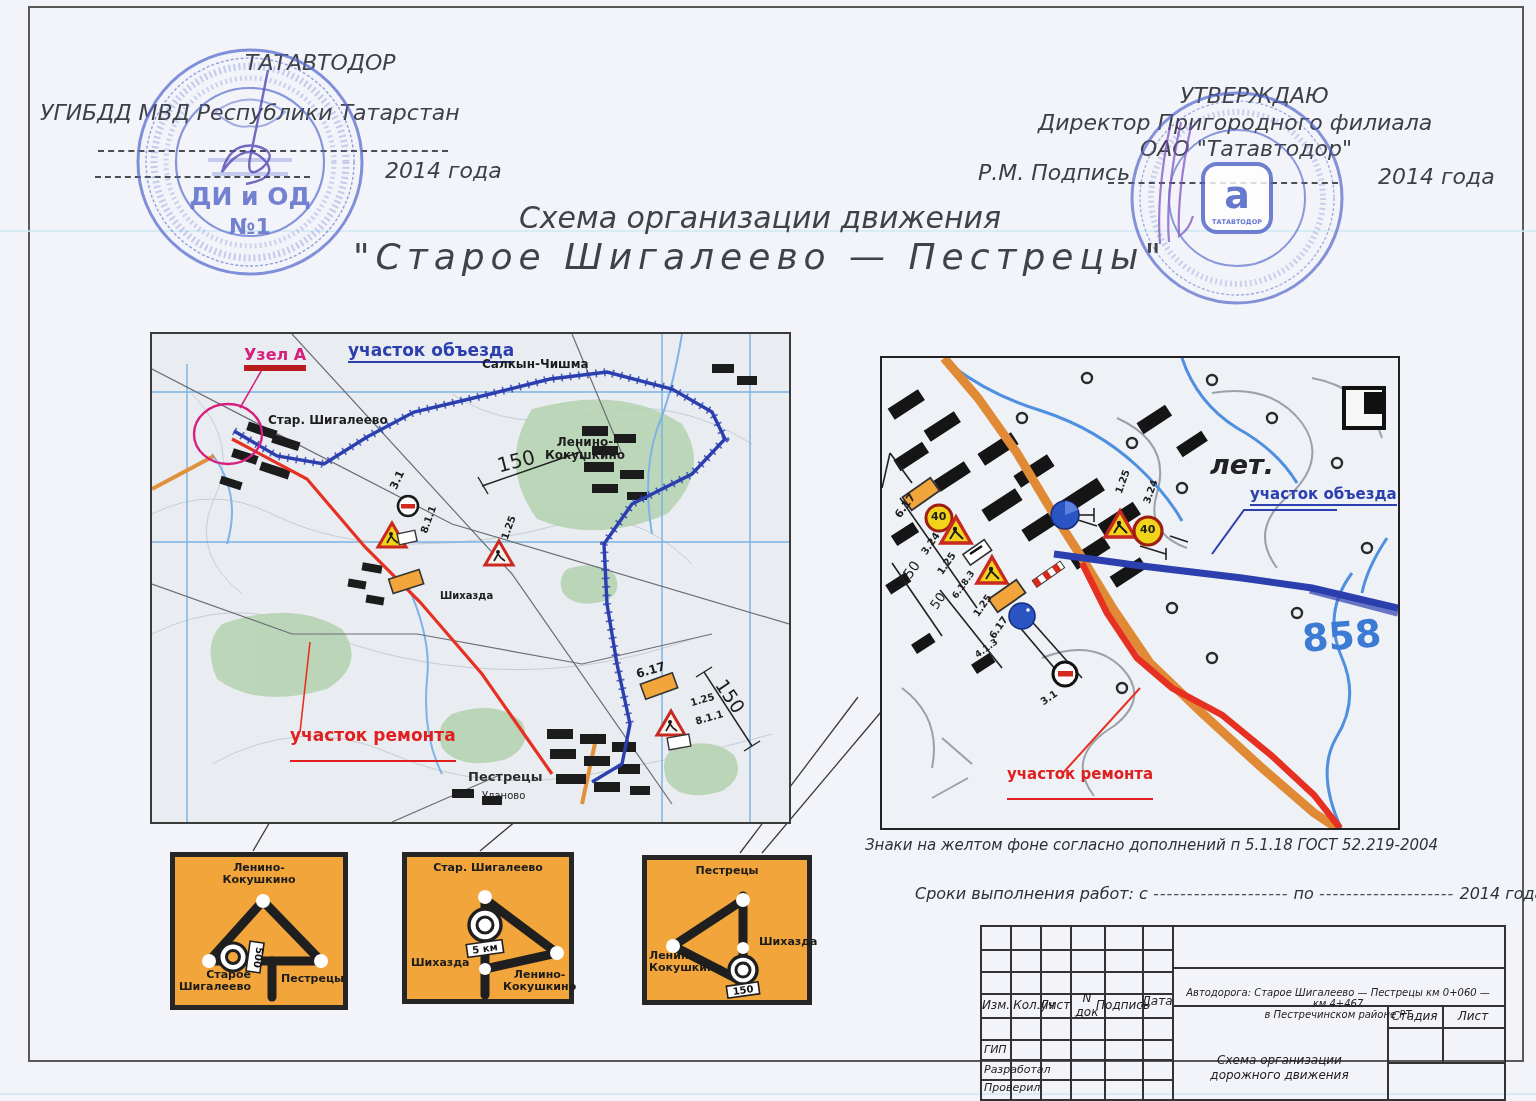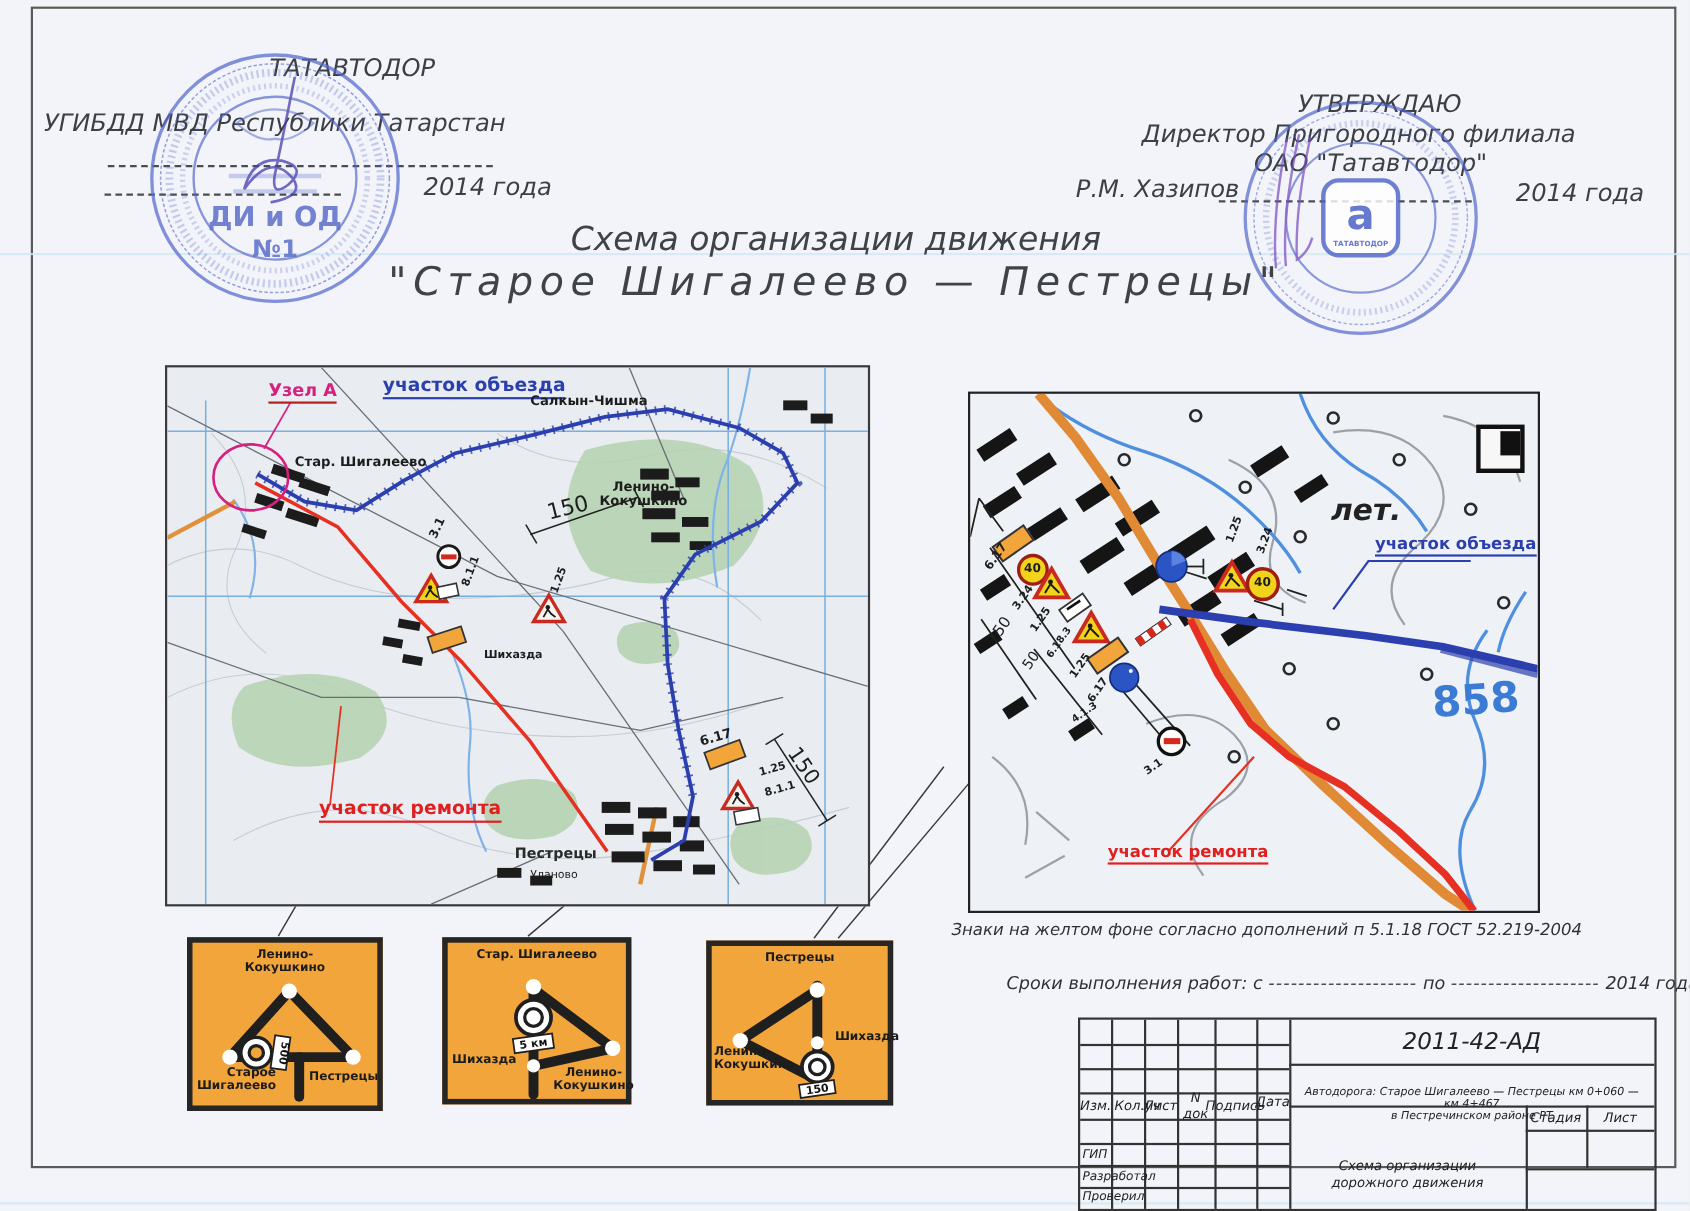--- a/index.html
+++ b/index.html
@@ -13,22 +13,22 @@
   
   .h-txt{font-size:22px;font-style:italic;color:#3c4044;white-space:nowrap;}
   
   .stamp{opacity:.85;}
   
   .map{position:absolute;overflow:hidden;background:#e9edf2;}
   #leftmap{left:150px;top:332px;width:637px;height:488px;border:2px solid #3a3a3a;}
   #rightmap{left:880px;top:356px;width:516px;height:470px;border:2px solid #222;}
   .lbl{position:absolute;font-weight:bold;color:#1d1d1d;white-space:pre-line;line-height:1.1;}
   .lbl-blue{color:#2b3fae;border-bottom:2px solid #2b3fae;padding-bottom:1px;}
-  .lbl-red{color:#e01f1f;border-bottom:2px solid #e01f1f;padding-bottom:1px;}
-  .lbl-mag{color:#d6207e;border-bottom:2px solid #b91c1c;padding-bottom:1px;}
+  .lbl-red{color:#e01f1f;border-bottom:2px solid #e01f1f;padding-bottom:15px;}
+  .lbl-mag{color:#d6207e;border-bottom:6px solid #b91c1c;padding-bottom:1px;}
   
   .panel{position:absolute;background:#f2a53b;border:5px solid #262626;}
   .panel .lbl{font-size:11px;color:#1c1c1c;text-align:center;}
   
   #tblock{left:980px;top:925px;width:522px;height:172px;border:2px solid #333;font-style:italic;color:#222;}
   .tb-line{position:absolute;background:#333;}
   .tb-cell{position:absolute;font-size:12px;display:flex;align-items:center;justify-content:center;text-align:center;font-style:italic;color:#222;}
   .note-txt{font-size:15px;font-style:italic;color:#2e3236;white-space:nowrap;}
   .rot{transform-origin:center center;}
   svg text{font-family:"DejaVu Sans","Liberation Sans",sans-serif;}
@@ -61,21 +61,21 @@
       </g>
       <text x="120" y="163" text-anchor="middle" font-size="25" font-weight="bold" fill="#4b60c6" opacity=".9">ДИ и ОД</text>
       <text x="120" y="192" text-anchor="middle" font-size="22" font-weight="bold" fill="#4b60c6" opacity=".9">№1</text>
       <path d="M138 28 q-12 60 -18 88 q-4 22 12 10 q18 -16 -6 -22 q-26 -4 -34 26 q24 -34 44 -10 q12 16 -20 22" stroke="#4a3fb0" stroke-width="2.4" fill="none" opacity=".9"></path>
     </svg>
   </div>
 
   <div class="abs h-txt" style="left:1180px;top:83px">УТВЕРЖДАЮ</div>
   <div class="abs h-txt" style="left:1038px;top:110px">Директор Пригородного филиала</div>
   <div class="abs h-txt" style="left:1140px;top:136px">ОАО "Татавтодор"</div>
-  <div class="abs h-txt" style="left:978px;top:160px">Р.М. Хазипов</div>
+  <div class="abs h-txt" style="left:978px;top:160px">Р.М. Подпись</div>
   <div class="abs" style="left:1108px;top:182px;width:230px;border-top:2px dashed #4a4e52"></div>
   <div class="abs h-txt" style="left:1378px;top:164px">2014 года</div>
 
   <div class="abs stamp" style="left:1125px;top:86px;width:225px;height:225px">
     <svg width="225" height="225" viewBox="0 0 225 225">
       <g stroke="#4f63c8" fill="none">
         <circle cx="112" cy="112" r="105" stroke-width="3" opacity=".8"></circle>
         <circle cx="112" cy="112" r="97" stroke-width="1.3" stroke-dasharray="3 2" opacity=".6"></circle>
         <circle cx="112" cy="112" r="68" stroke-width="2" opacity=".75"></circle>
         <circle cx="112" cy="112" r="86" stroke-width="6" stroke-dasharray="2 3" opacity=".3"></circle>
@@ -503,21 +503,20 @@
     <div class="tb-cell" style="left:28px;top:66px;width:48px;height:24px">Кол.уч</div>
     <div class="tb-cell" style="left:58px;top:66px;width:30px;height:24px">Лист</div>
     <div class="tb-cell" style="left:88px;top:66px;width:34px;height:24px">N док</div>
     <div class="tb-cell" style="left:122px;top:66px;width:38px;height:24px">Подпись</div>
     <div class="tb-cell" style="left:160px;top:66px;width:30px;height:16px">Дата</div>
 
     <div class="tb-cell" style="left:2px;top:112px;width:56px;height:20px;justify-content:flex-start;font-size:11px">ГИП</div>
     <div class="tb-cell" style="left:2px;top:132px;width:70px;height:20px;justify-content:flex-start;font-size:11px">Разработал</div>
     <div class="tb-cell" style="left:2px;top:152px;width:70px;height:16px;justify-content:flex-start;font-size:11px">Проверил</div>
 
-    <div class="tb-cell" style="left:190px;top:0;width:332px;height:40px;font-size:21px">2011-42-АД</div>
     <div class="tb-cell" style="left:195px;top:58px;width:322px;height:36px;font-size:10px;white-space:pre-line;line-height:1.1">Автодорога:  Старое Шигалеево — Пестрецы  км 0+060 —
 км 4+467
 в Пестречинском районе РТ</div>
     <div class="tb-cell" style="left:405px;top:78px;width:55px;height:22px;font-size:12px">Стадия</div>
     <div class="tb-cell" style="left:460px;top:78px;width:62px;height:22px;font-size:12px">Лист</div>
     <div class="tb-cell" style="left:190px;top:110px;width:215px;height:62px;font-size:12px;white-space:pre-line;line-height:1.25">Схема организации
 дорожного движения</div>
   </div>
 
 </div>

